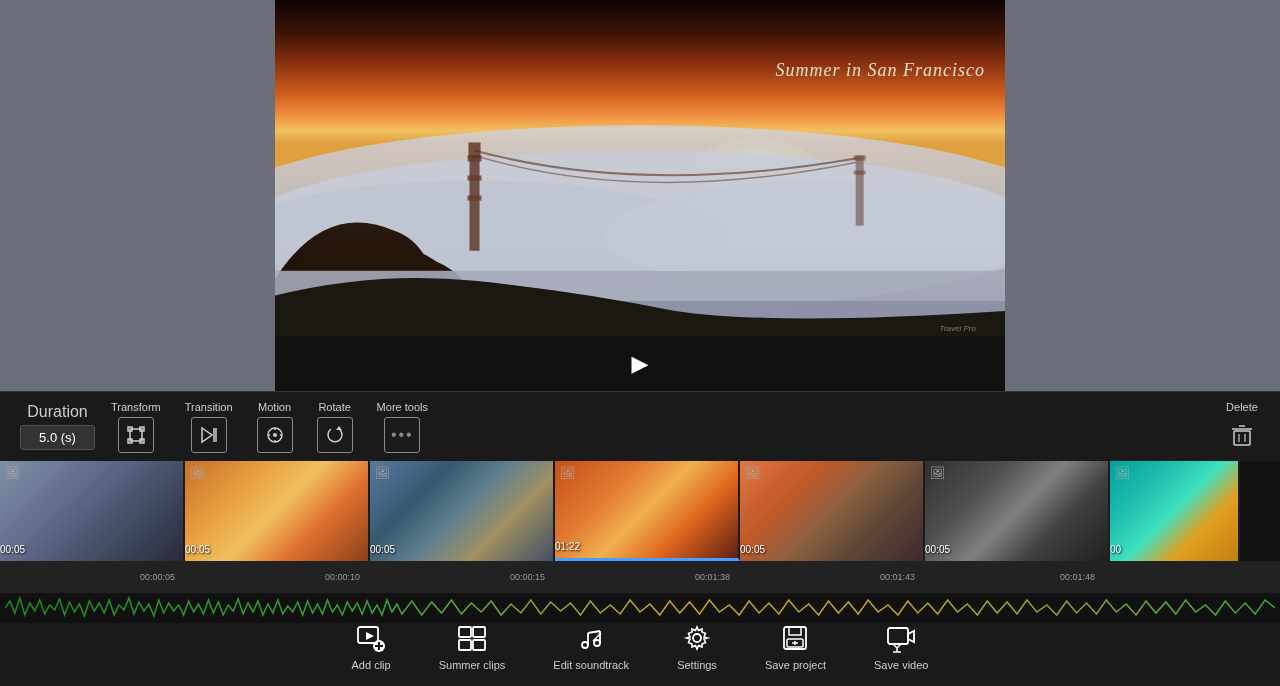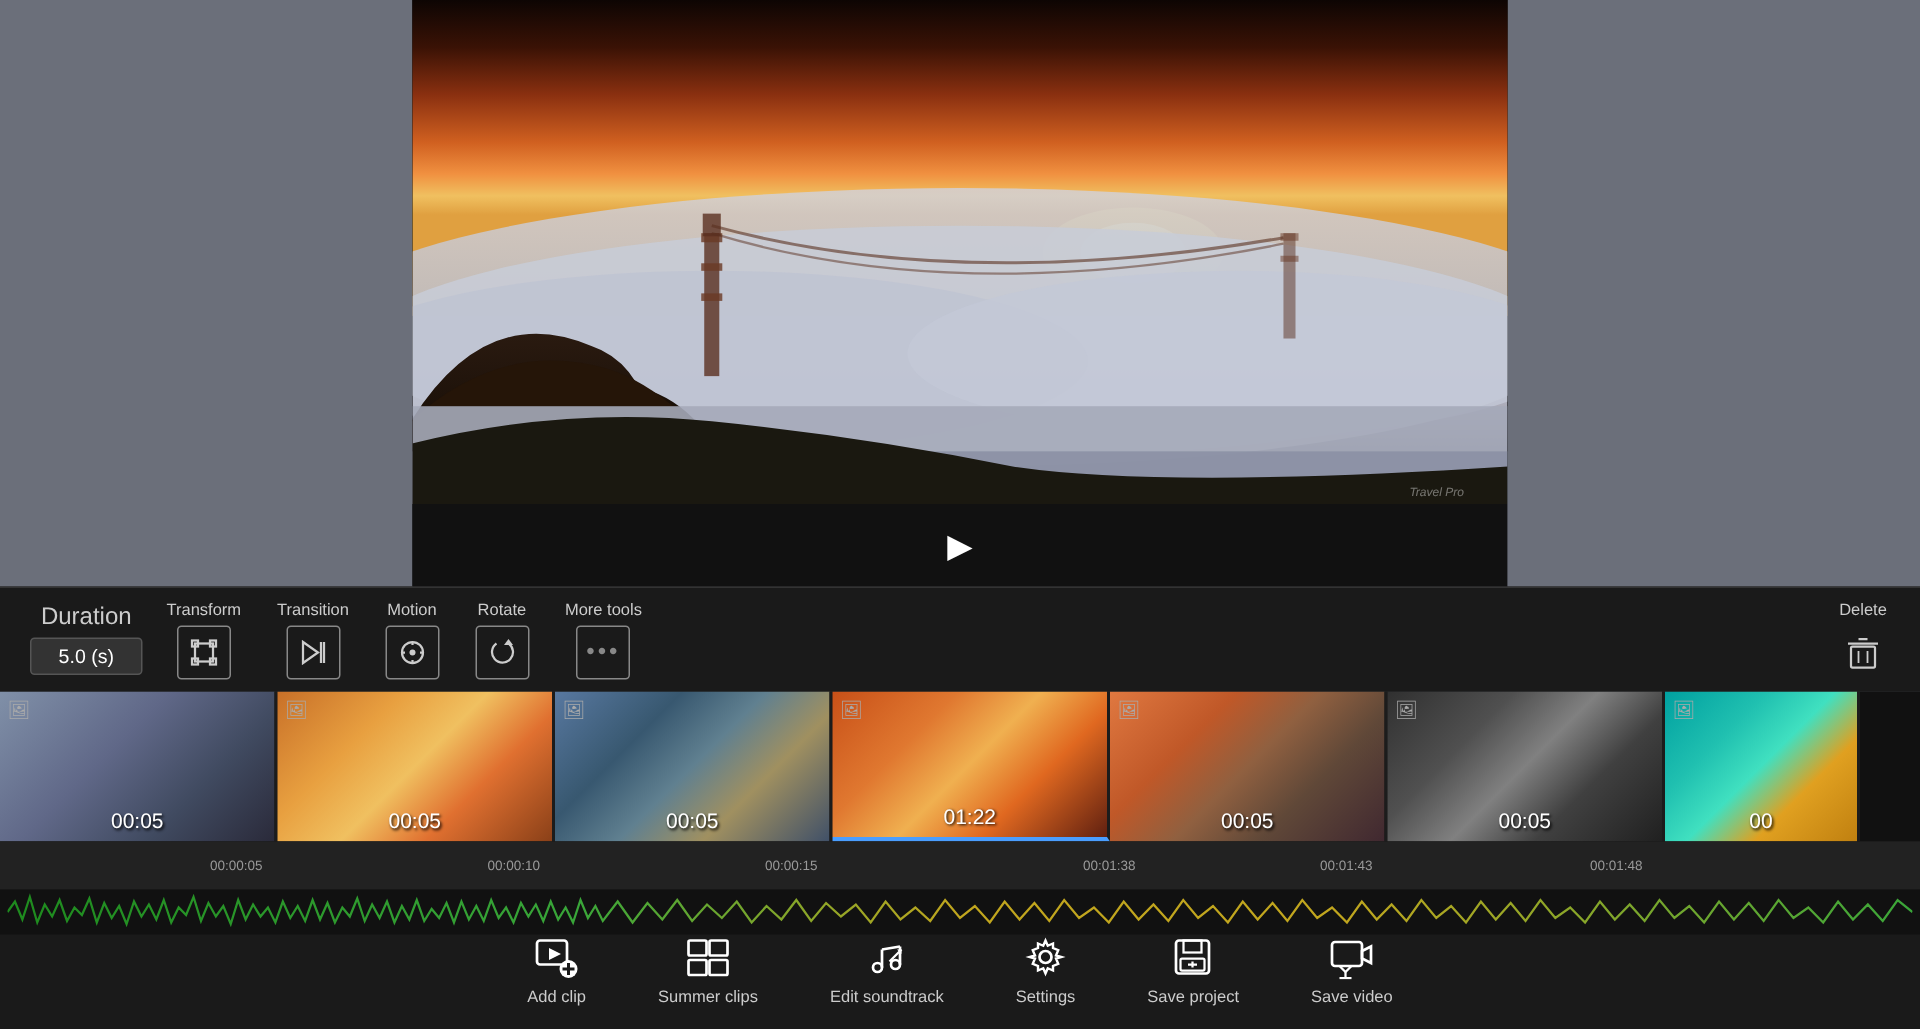--- a/index.html
+++ b/index.html
@@ -224,23 +224,23 @@
       border-right: 2px solid #1c1c1c;
       overflow: hidden;
       flex-shrink: 0;
     }
 
     .clip-duration-badge {
       position: absolute;
       bottom: 6px;
       left: 0;
       right: 0;
-      text-align: center;
+      text-align: left;
       color: #fff;
-      font-size: 14px;
+      font-size: 10px;
       text-shadow: 1px 1px 2px #000;
     }
 
     .clip-image-icon {
       position: absolute;
       top: 5px;
       left: 5px;
       color: #aaa;
       font-size: 12px;
     }
@@ -406,20 +406,21 @@
         <path d="M200,155 Q365,205 580,162" stroke="#5a3020" stroke-width="1.5" fill="none" opacity="0.5"></path>
 
         <rect x="0" y="270" width="730" height="65" fill="rgba(165,170,185,0.9)"></rect>
         <rect x="0" y="300" width="730" height="35" fill="rgba(140,145,165,0.95)"></rect>
 
         <path d="M0,335 L0,295 Q100,270 200,280 Q300,290 400,310 Q500,325 730,310 L730,335Z" fill="#1a1810"></path>
 
         <text x="700" y="330" font-size="8" fill="rgba(255,255,255,0.4)" text-anchor="end" font-style="italic">Travel Pro</text>
       </svg>
 
+      <div class="video-title">Summer in San Francisco</div>
     </div>
 
     <div class="play-controls">
       <div class="play-btn">▶</div>
     </div>
   </div>
 
   <div class="right-panel"></div>
 </div>
 
@@ -539,21 +540,21 @@
       <span class="clip-image-icon">🖼</span>
       <span class="clip-duration-badge">00</span>
     </div>
   </div>
 
   <div class="timeline-ruler">
     <div class="ruler-marks">
       <span class="ruler-mark" style="left:140px;">00:00:05</span>
       <span class="ruler-mark" style="left:325px;">00:00:10</span>
       <span class="ruler-mark" style="left:510px;">00:00:15</span>
-      <span class="ruler-mark" style="left:722px;">00:01:38</span>
+      <span class="ruler-mark" style="left:695px;">00:01:38</span>
       <span class="ruler-mark" style="left:880px;">00:01:43</span>
       <span class="ruler-mark" style="left:1060px;">00:01:48</span>
     </div>
   </div>
 
   <div class="audio-track">
     <svg class="waveform-svg" viewBox="0 0 1280 30" preserveAspectRatio="none">
       <defs>
         <linearGradient id="waveGrad" x1="0" y1="0" x2="1" y2="0">
           <stop offset="0%" stop-color="#20a020"></stop>

